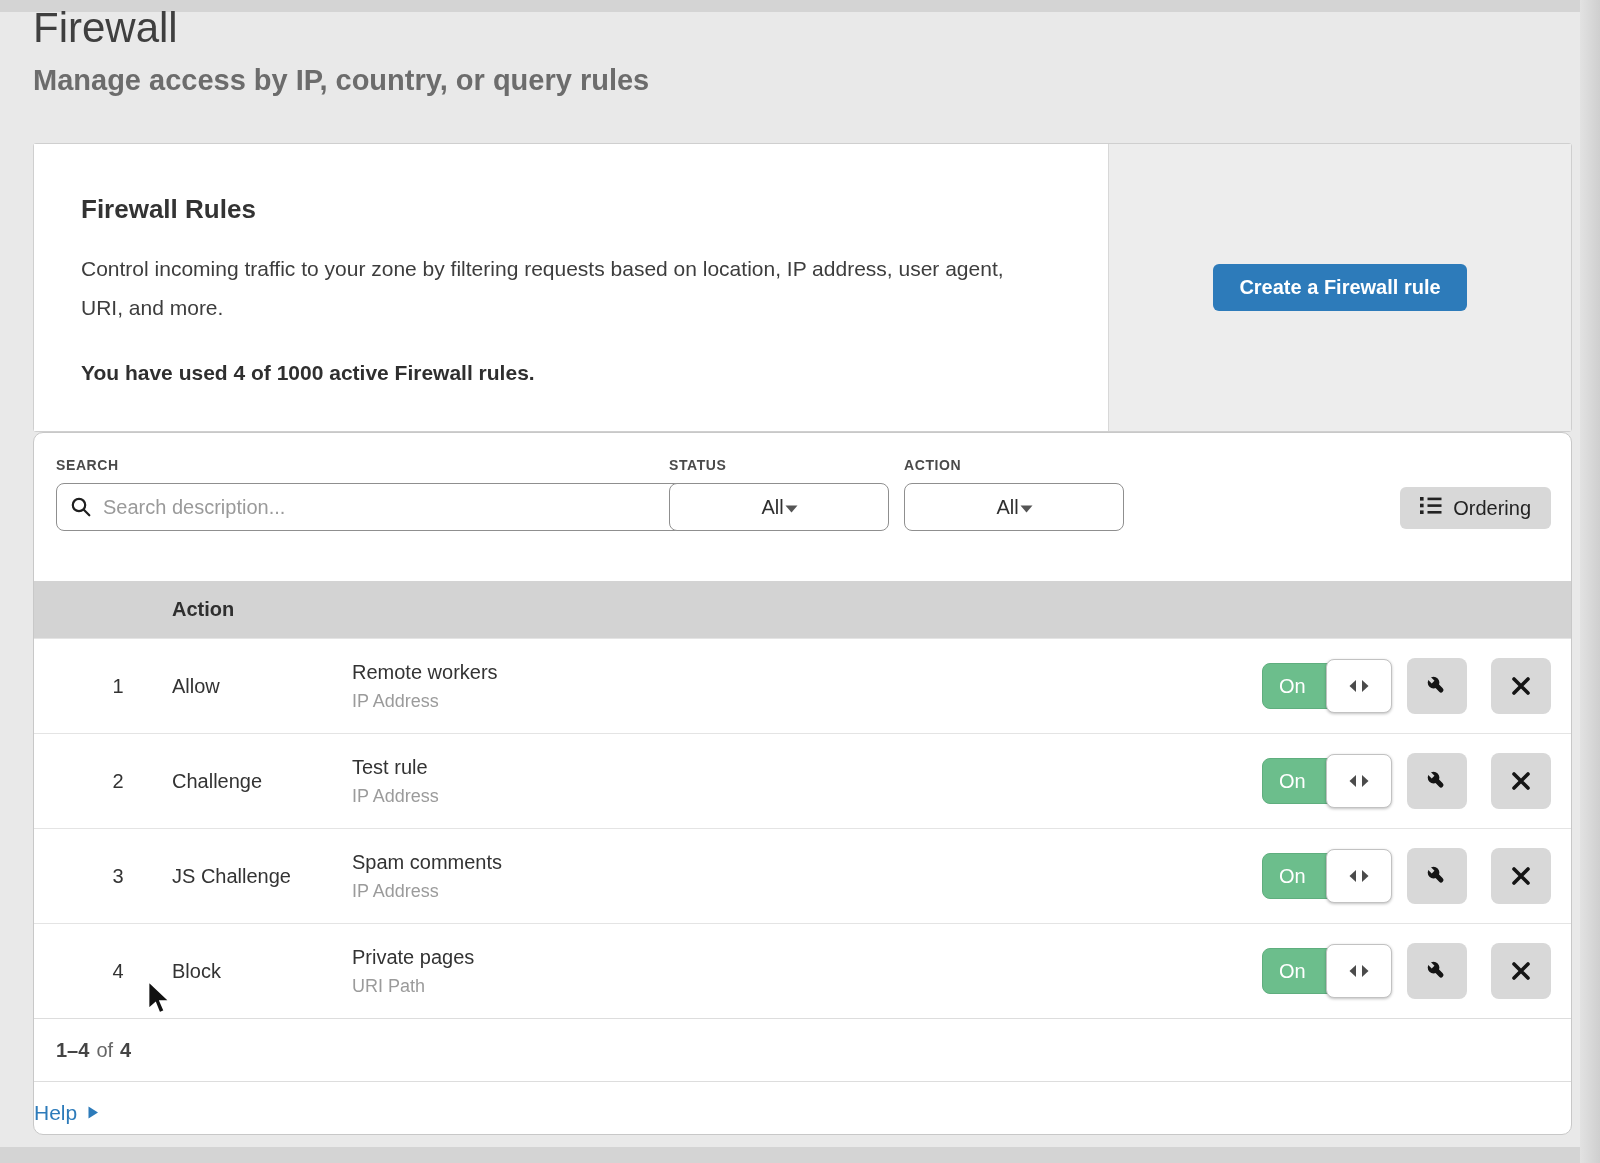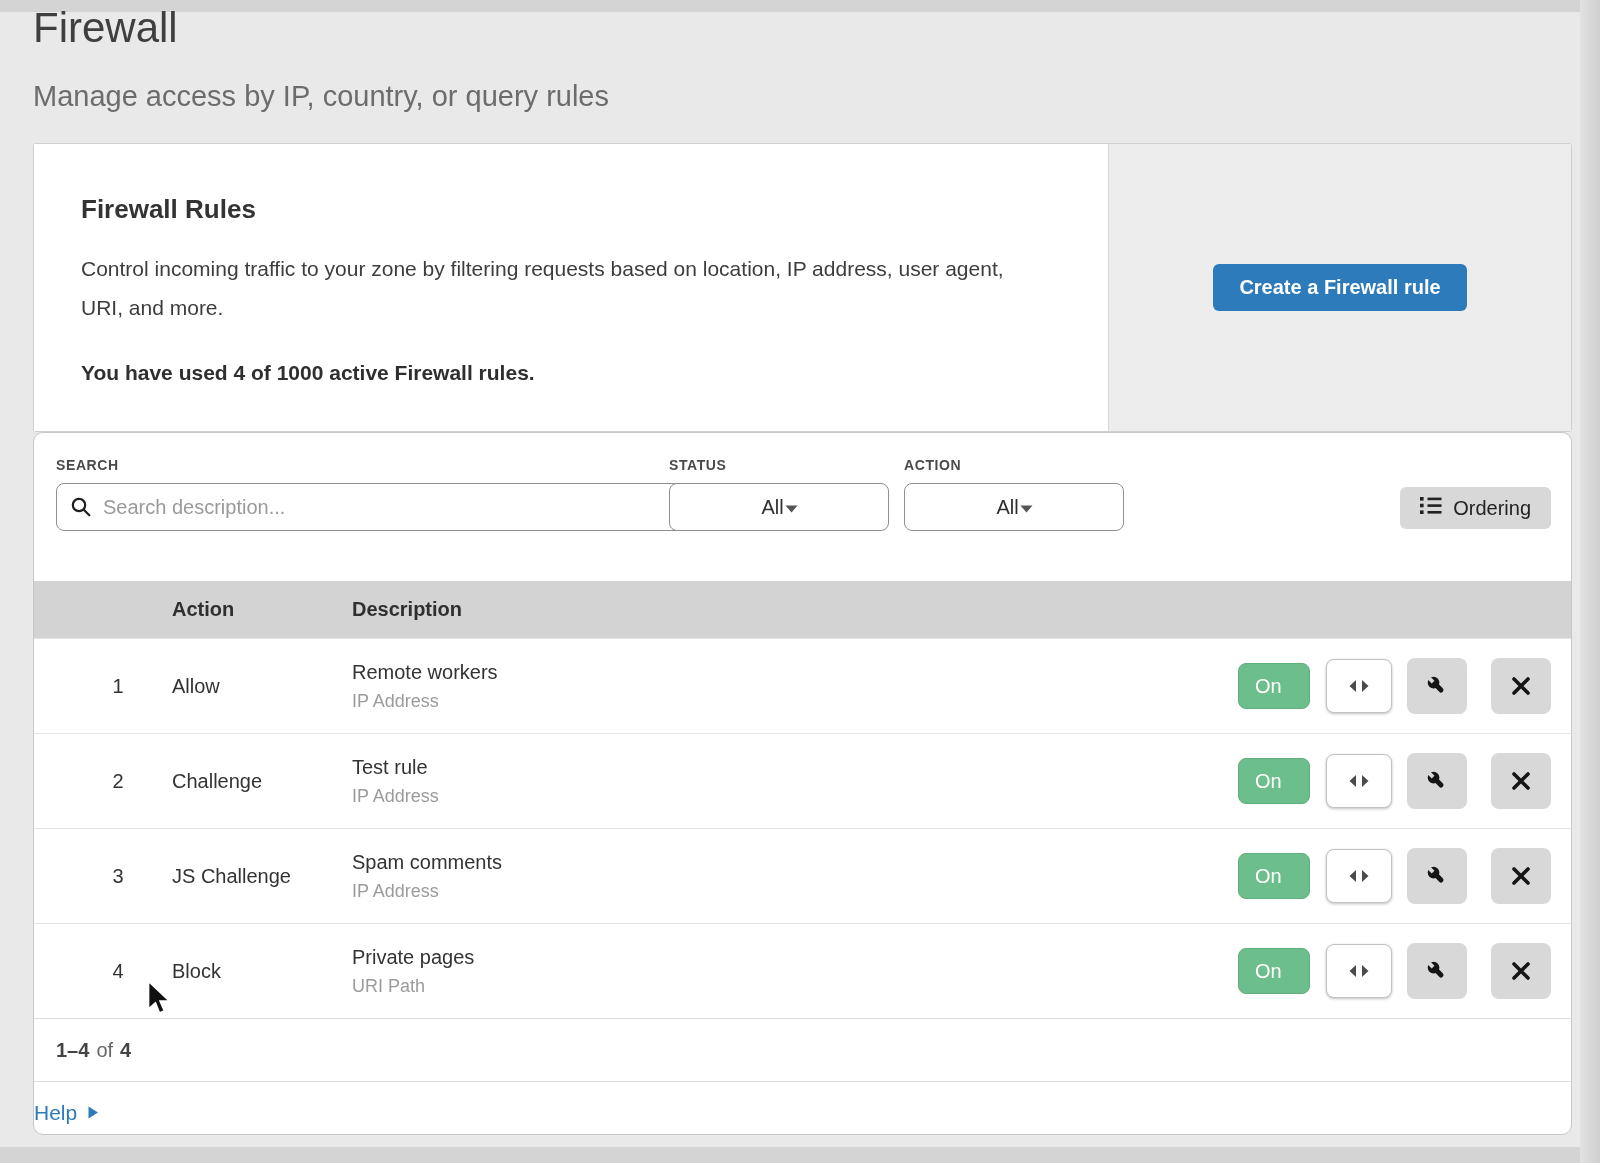--- a/index.html
+++ b/index.html
@@ -6,21 +6,21 @@
   body{font-family:"Liberation Sans","DejaVu Sans",sans-serif;background:#b0b0b0;}
   .screen{position:relative;width:1600px;height:1163px;background:#e9e9e9;overflow:hidden;}
 
   
   .edge-top{position:absolute;top:0;left:0;width:100%;height:12px;background:#d4d4d4;}
   .edge-bottom{position:absolute;bottom:0;left:0;width:100%;height:16px;background:#d4d4d4;}
   .edge-right{position:absolute;top:0;right:0;width:20px;height:100%;background:linear-gradient(to right,#e2e2e2,#cfcfcf);}
 
   
   .page-title{position:absolute;left:33px;top:4px;font-size:42px;color:#3f3f3f;font-weight:400;}
-  .page-subtitle{position:absolute;left:33px;top:80px;font-size:29px;color:#6c6c6c;font-weight:400;}
+  .page-subtitle{position:absolute;left:33px;top:64px;font-size:29px;color:#6c6c6c;font-weight:700;}
 
   
   .card1{position:absolute;left:33px;top:143px;width:1539px;height:289px;display:flex;
          border:1px solid #cfcfcf;border-radius:3px;box-sizing:border-box;background:#fff;}
   .card1-left{flex:1;background:#ffffff;padding:50px 30px 0 47px;box-sizing:border-box;}
   .card1-right{width:462px;background:#ededed;border-left:1px solid #d8d8d8;display:flex;align-items:center;justify-content:center;}
   .rules-heading{font-size:26px;font-weight:700;color:#333;margin:0 0 24px 0;}
   .rules-desc{font-size:21px;color:#3d3d3d;line-height:39px;max-width:960px;margin:0 0 34px 0;}
   .rules-usage{font-size:21px;font-weight:700;color:#2f2f2f;}
   .btn-primary{background:#2d7bba;color:#fff;font-size:20px;font-weight:700;border:none;border-radius:6px;
@@ -53,21 +53,21 @@
   .col-desc{flex:1;min-width:0;}
   .rule-row{height:94px;display:flex;align-items:center;border-top:1px solid #e4e4e4;background:#fff;}
   .rule-row:first-of-type{border-top:none;}
   .cell-num{font-size:20px;color:#333;}
   .cell-action{font-size:20px;color:#333;}
   .desc-main{font-size:20px;color:#333;margin-bottom:7px;}
   .desc-sub{font-size:18px;color:#9b9b9b;}
   .controls{margin-left:auto;margin-right:20px;display:flex;align-items:center;flex-shrink:0;}
 
   
-  .toggle{position:relative;width:130px;height:46px;margin-right:15px;cursor:pointer;padding-left:24px;}
+  .toggle{position:relative;width:130px;height:46px;margin-right:15px;cursor:pointer;}
   .toggle-on{position:absolute;left:0;top:0;width:72px;height:46px;background:#6cbe8c;border:1px solid #5fae7e;
              border-radius:8px;box-sizing:border-box;display:flex;align-items:center;padding-left:16px;
              color:#fff;font-size:20px;}
   .toggle-handle{position:absolute;right:0;top:-4px;width:66px;height:54px;background:#fff;border:1px solid #c2c2c2;
              border-radius:8px;box-sizing:border-box;display:flex;align-items:center;justify-content:center;
              box-shadow:0 1px 3px rgba(0,0,0,.25);}
   .icon-btn{width:60px;height:56px;background:#d8d8d8;border:none;border-radius:8px;display:flex;
             align-items:center;justify-content:center;cursor:pointer;}
   .icon-btn + .icon-btn{margin-left:12px;}
   .icon-btn:first-of-type{margin-left:0;}
@@ -147,21 +147,20 @@
               <rect x="7.5" y="15" width="14" height="2.6" fill="#222"></rect>
           </svg>
         </span>
         <span>Ordering</span>
       </button>
     </div>
 
     <div class="thead">
       <div class="col-num"></div>
       <div class="col-action">Action</div>
-      <div class="col-desc">Description</div>
     </div>
 
     <div class="rule-row">
       <div class="col-num cell-num">1</div>
       <div class="col-action cell-action">Allow</div>
       <div class="col-desc">
         <div class="desc-main">Remote workers</div>
         <div class="desc-sub">IP Address</div>
       </div>
       <div class="controls">

